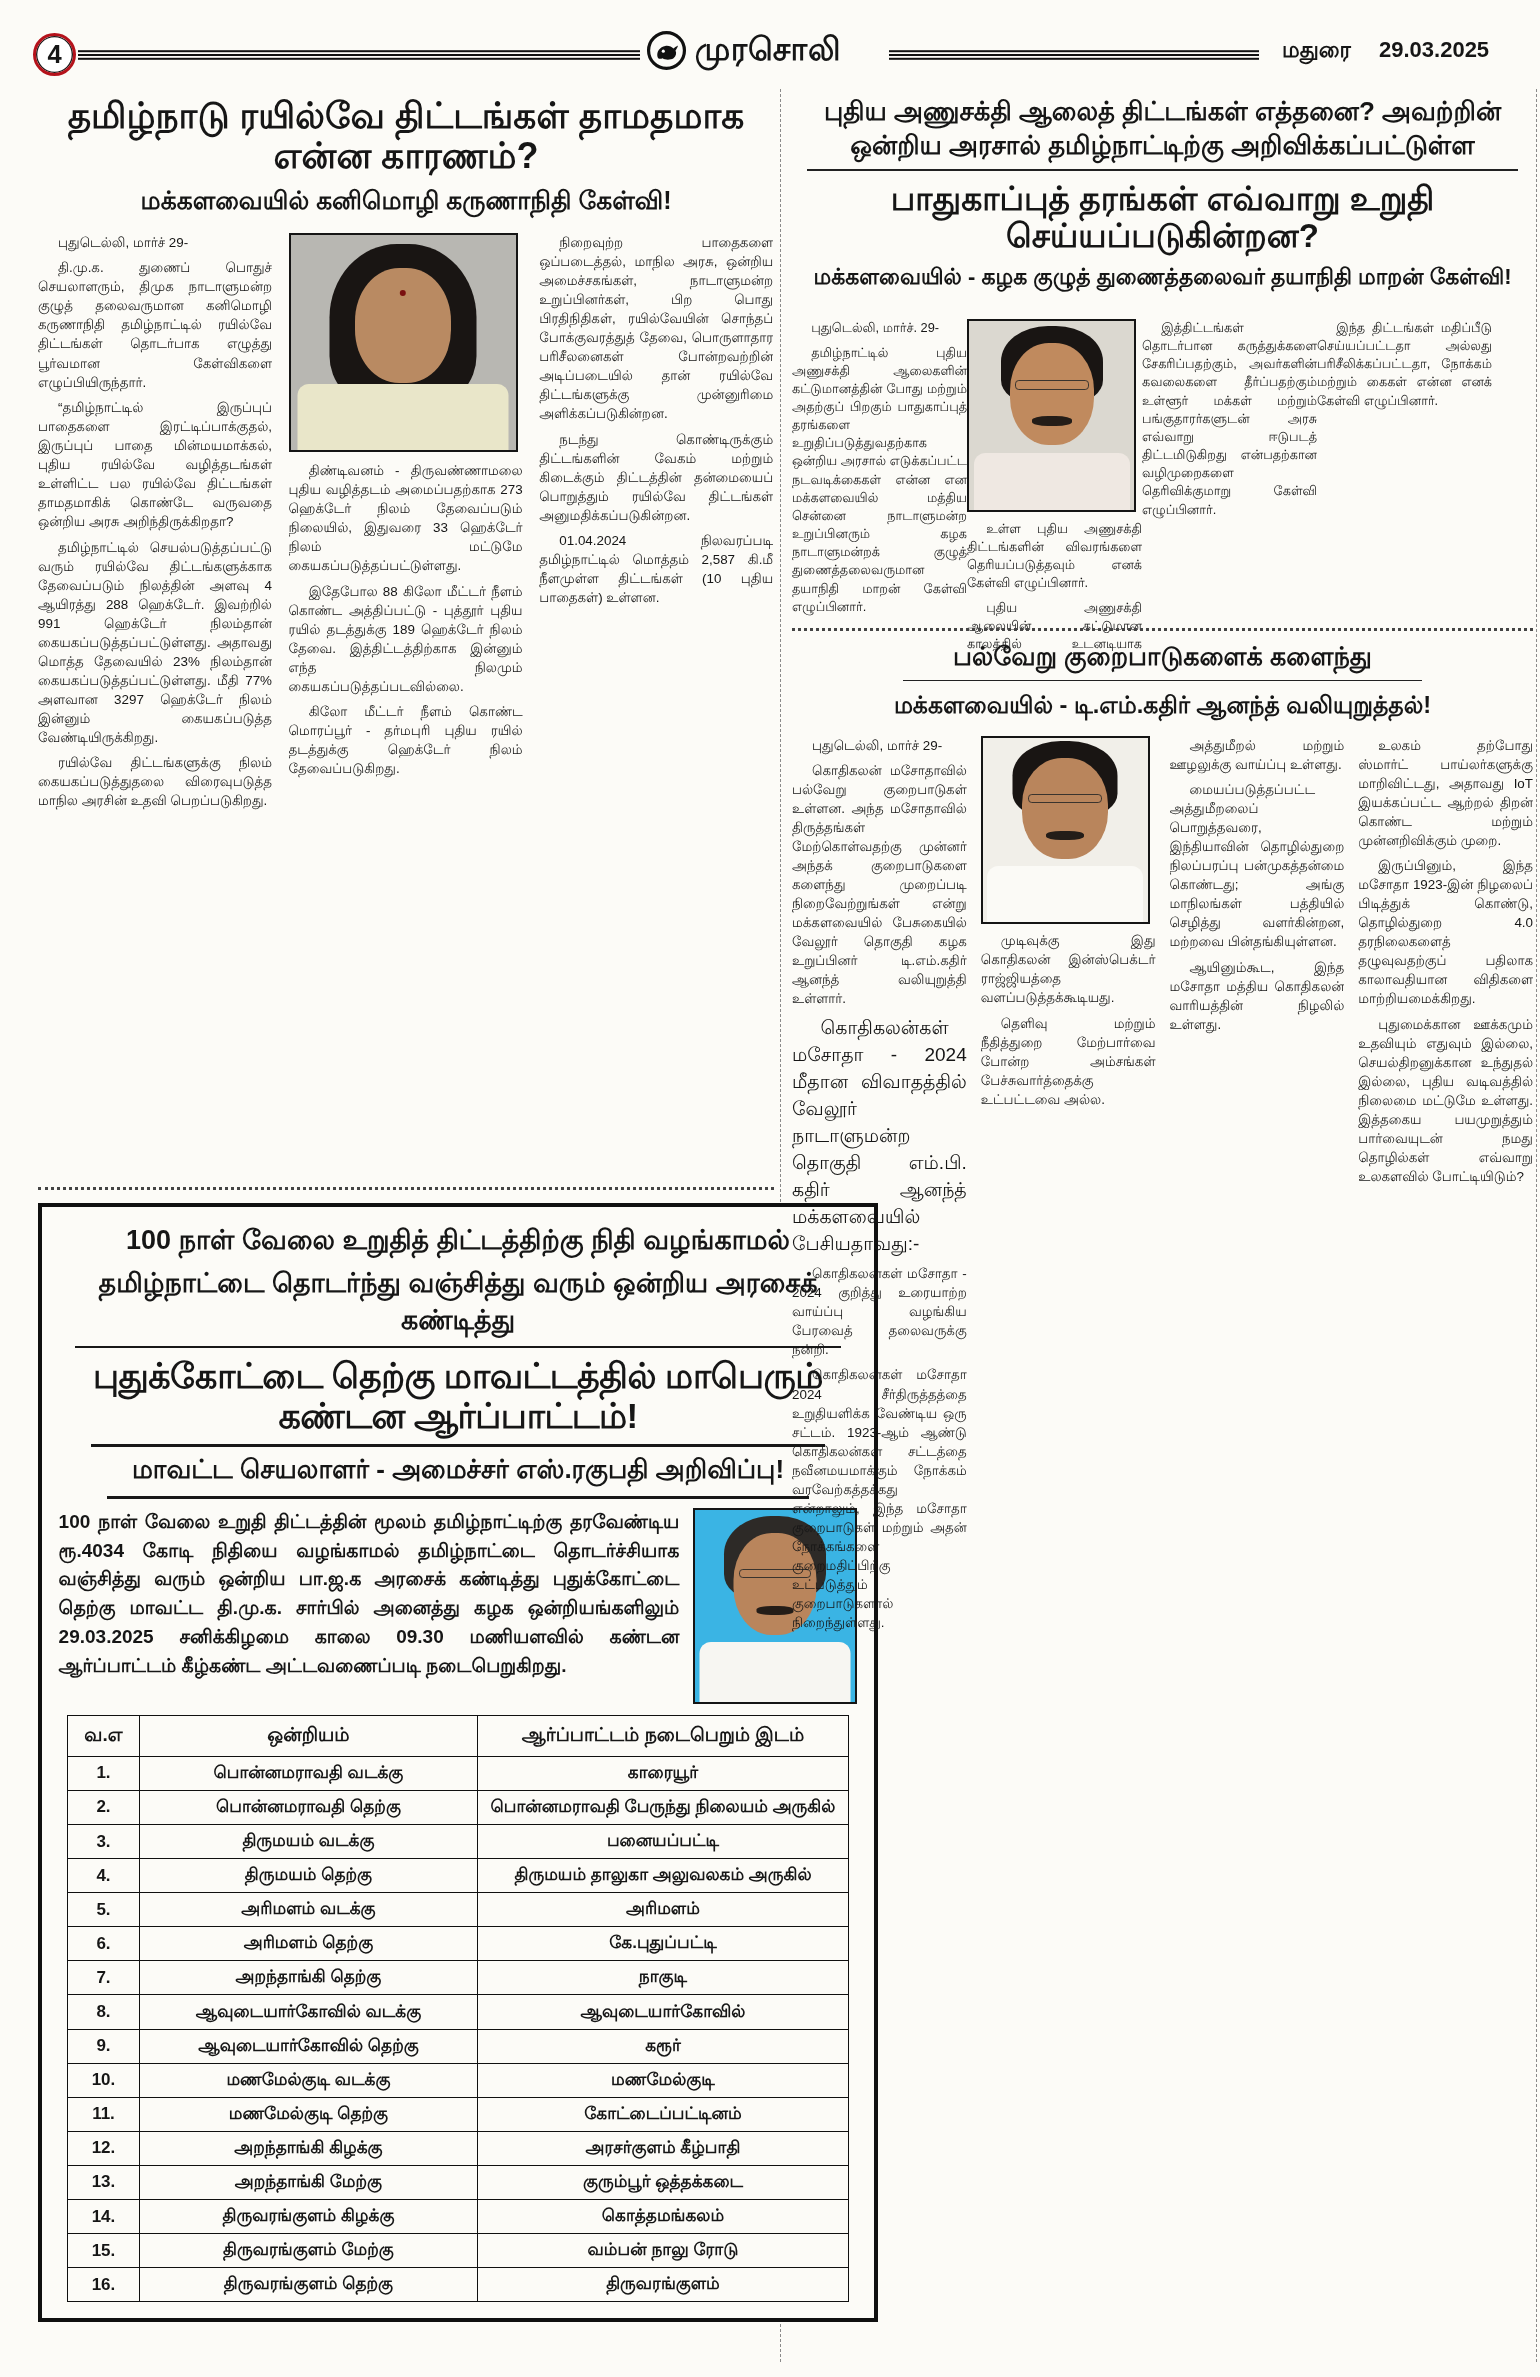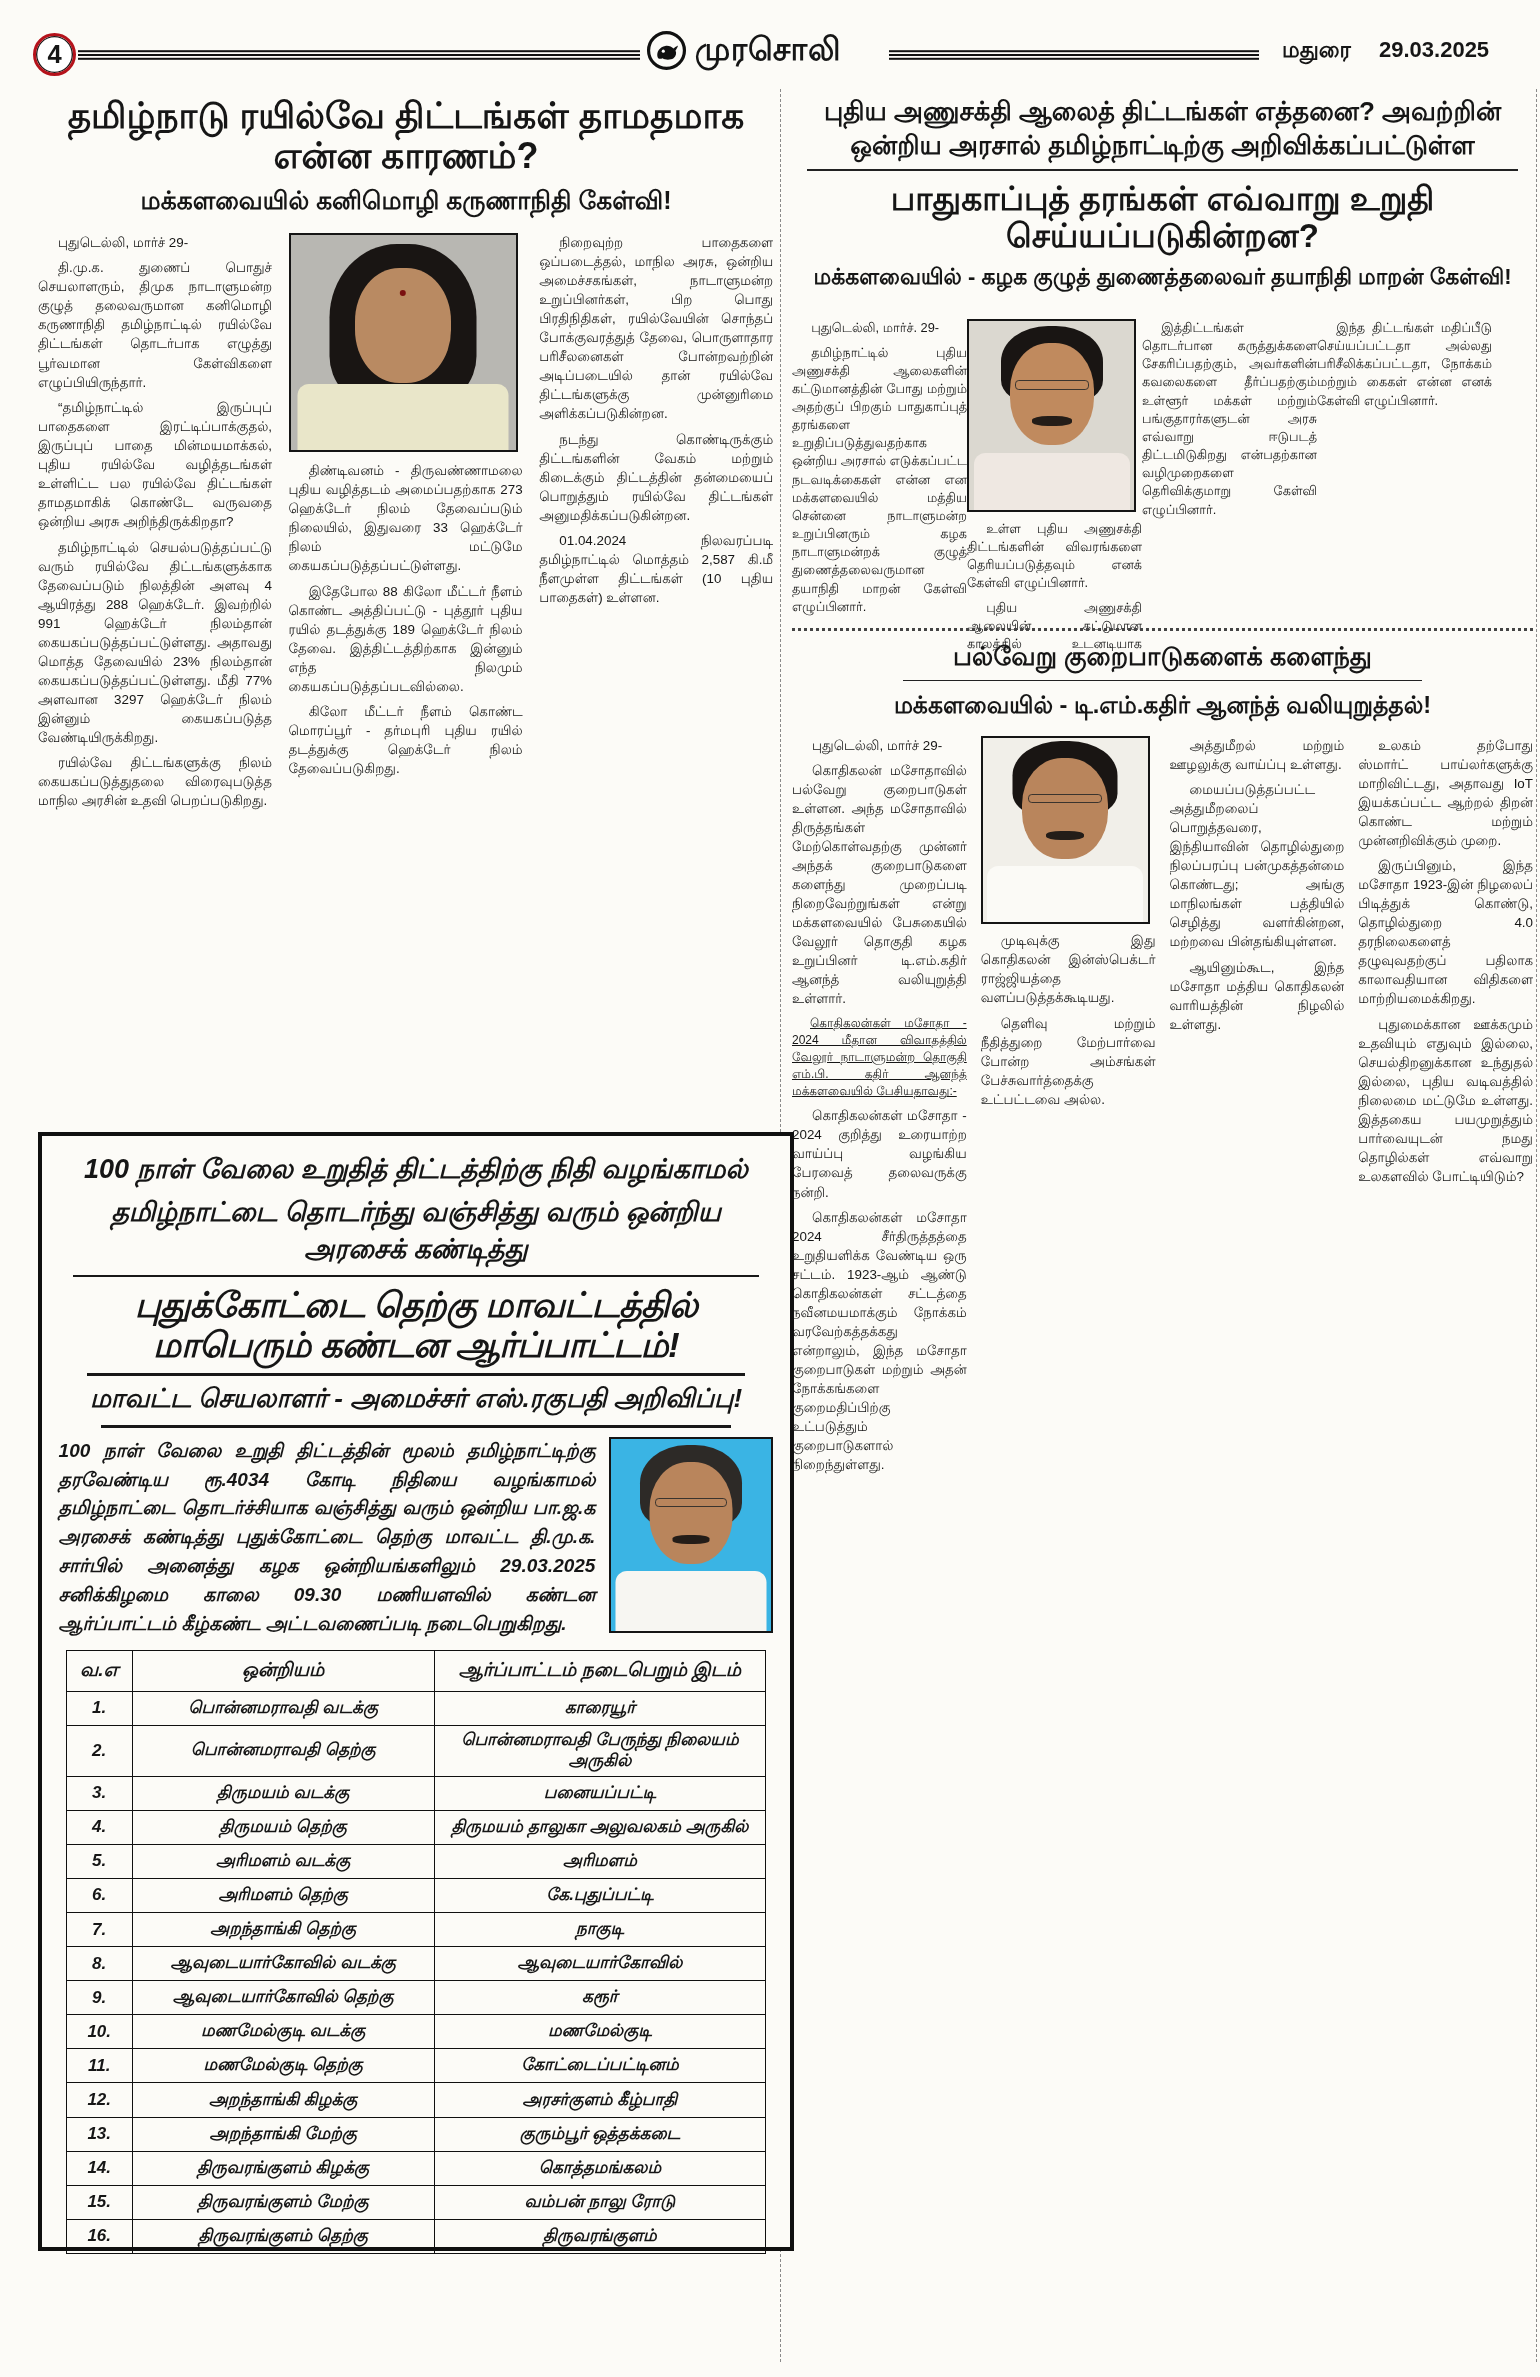--- a/index.html
+++ b/index.html
@@ -122,21 +122,21 @@
 
       <p>நிறைவுற்ற பாதைகளை ஒப்படைத்தல், மாநில அரசு, ஒன்றிய அமைச்சகங்கள், நாடாளுமன்ற உறுப்பினர்கள், பிற பொது பிரதிநிதிகள், ரயில்வேயின் சொந்தப் போக்குவரத்துத் தேவை, பொருளாதார பரிசீலனைகள் போன்றவற்றின் அடிப்படையில் தான் ரயில்வே திட்டங்களுக்கு முன்னுரிமை அளிக்கப்படுகின்றன.</p>
           <p>நடந்து கொண்டிருக்கும் திட்டங்களின் வேகம் மற்றும் கிடைக்கும் திட்டத்தின் தன்மையைப் பொறுத்தும் ரயில்வே திட்டங்கள் அனுமதிக்கப்படுகின்றன.</p>
           <p>01.04.2024 நிலவரப்படி தமிழ்நாட்டில் மொத்தம் 2,587 கி.மீ நீளமுள்ள திட்டங்கள் (10 புதிய பாதைகள்) உள்ளன.</p>
         </div>
     </div>
   </div>
 
   <div class="divider-dashed-h" style="position:absolute; left:38px; top:1187px; width:736px;"></div>
 
-  <div class="pbox" style="left:38px; top:1132px; width:756px; height:1119px;font-style:italic;">
+  <div class="pbox" style="left:38px; top:1203px; width:840px; height:1119px;">
     <div class="intro-lines" style="font-size:27px;">100 நாள் வேலை உறுதித் திட்டத்திற்கு நிதி வழங்காமல்</div>
     <div class="intro-lines" style="font-size:27px; margin-top:6.4px;">தமிழ்நாட்டை தொடர்ந்து வஞ்சித்து வரும் ஒன்றிய அரசைக் கண்டித்து</div>
     <div class="hrule" style="width:96%;"></div>
     <div class="bigband" style="font-size:35px;">புதுக்கோட்டை தெற்கு மாவட்டத்தில் மாபெரும் கண்டன ஆர்ப்பாட்டம்!</div>
     <div class="hrule" style="width:92%;"></div>
     <div class="announce" style="font-size:26px;">மாவட்ட செயலாளர் - அமைச்சர் எஸ்.ரகுபதி அறிவிப்பு!</div>
     <div class="hrule" style="width:88%;"></div>
     <div class="introflex">
       <div class="txt">100 நாள் வேலை உறுதி திட்டத்தின் மூலம் தமிழ்நாட்டிற்கு தரவேண்டிய ரூ.4034 கோடி நிதியை வழங்காமல் தமிழ்நாட்டை தொடர்ச்சியாக வஞ்சித்து வரும் ஒன்றிய பா.ஜ.க அரசைக் கண்டித்து புதுக்கோட்டை தெற்கு மாவட்ட தி.மு.க. சார்பில் அனைத்து கழக ஒன்றியங்களிலும் 29.03.2025 சனிக்கிழமை காலை 09.30 மணியளவில் கண்டன ஆர்ப்பாட்டம் கீழ்கண்ட அட்டவணைப்படி நடைபெறுகிறது.</div>
       <div class="photo" style="width:160px; height:192px; background:#3ab4e4; flex:0 0 auto;">
@@ -298,21 +298,21 @@
 
   <div style="position:absolute; left:792px; top:640px; width:741px;">
     <div class="overline" style="font-size:25.5px;">பல்வேறு குறைபாடுகளைக் களைந்து</div>
     <div class="overline-rule" style="width:70%;"></div>
     <div class="subhead" style="font-size:23.6px; margin-top:10.2px;">மக்களவையில் - டி.எம்.கதிர் ஆனந்த் வலியுறுத்தல்!</div>
     <div class="cols" style="margin-top:14px; gap:14px; height:1558px;">
       <div class="col" style="width:175px;">
 
       <p style="font-size:13.4px;">புதுடெல்லி, மார்ச் 29-</p>
           <p style="font-size:13.4px;">கொதிகலன் மசோதாவில் பல்வேறு குறைபாடுகள் உள்ளன. அந்த மசோதாவில் திருத்தங்கள் மேற்கொள்வதற்கு முன்னர் அந்தக் குறைபாடுகளை களைந்து முறைப்படி நிறைவேற்றுங்கள் என்று மக்களவையில் பேசுகையில் வேலூர் தொகுதி கழக உறுப்பினர் டி.எம்.கதிர் ஆனந்த் வலியுறுத்தி உள்ளார்.</p>
-          <p style="font-size:12px;text-decoration:underline;">கொதிகலன்கள் மசோதா - 2024 மீதான விவாதத்தில் வேலூர் நாடாளுமன்ற தொகுதி எம்.பி. கதிர் ஆனந்த் மக்களவையில் பேசியதாவது:-</p>
+          <p style="font-size:19px;">கொதிகலன்கள் மசோதா - 2024 மீதான விவாதத்தில் வேலூர் நாடாளுமன்ற தொகுதி எம்.பி. கதிர் ஆனந்த் மக்களவையில் பேசியதாவது:-</p>
           <p style="font-size:13.4px;">கொதிகலன்கள் மசோதா - 2024 குறித்து உரையாற்ற வாய்ப்பு வழங்கிய பேரவைத் தலைவருக்கு நன்றி.</p>
           <p style="font-size:13.4px;">கொதிகலன்கள் மசோதா 2024 சீர்திருத்தத்தை உறுதியளிக்க வேண்டிய ஒரு சட்டம். 1923-ஆம் ஆண்டு கொதிகலன்கள் சட்டத்தை நவீனமயமாக்கும் நோக்கம் வரவேற்கத்தக்கது என்றாலும், இந்த மசோதா குறைபாடுகள் மற்றும் அதன் நோக்கங்களை குறைமதிப்பிற்கு உட்படுத்தும் குறைபாடுகளால் நிறைந்துள்ளது.</p>
         </div>
       <div class="col" style="width:175px;">
         <div class="photo" style="width:165px; height:184px; margin-bottom:7.7px; background:#f1efe9;">
           <div class="hair" style="top:3.8px; width:105px; height:75px;"></div>
           <div class="face" style="top:20.4px; width:86px; height:101px; background:#b9855c;"></div>
           <div class="glasses" style="top:56px; width:72px;"></div>
           <div class="mustache" style="top:93px; width:38px; height:9.6px;"></div>
           <div class="torso" style="width:156px; height:59px; background:#fbfaf6;"></div>

